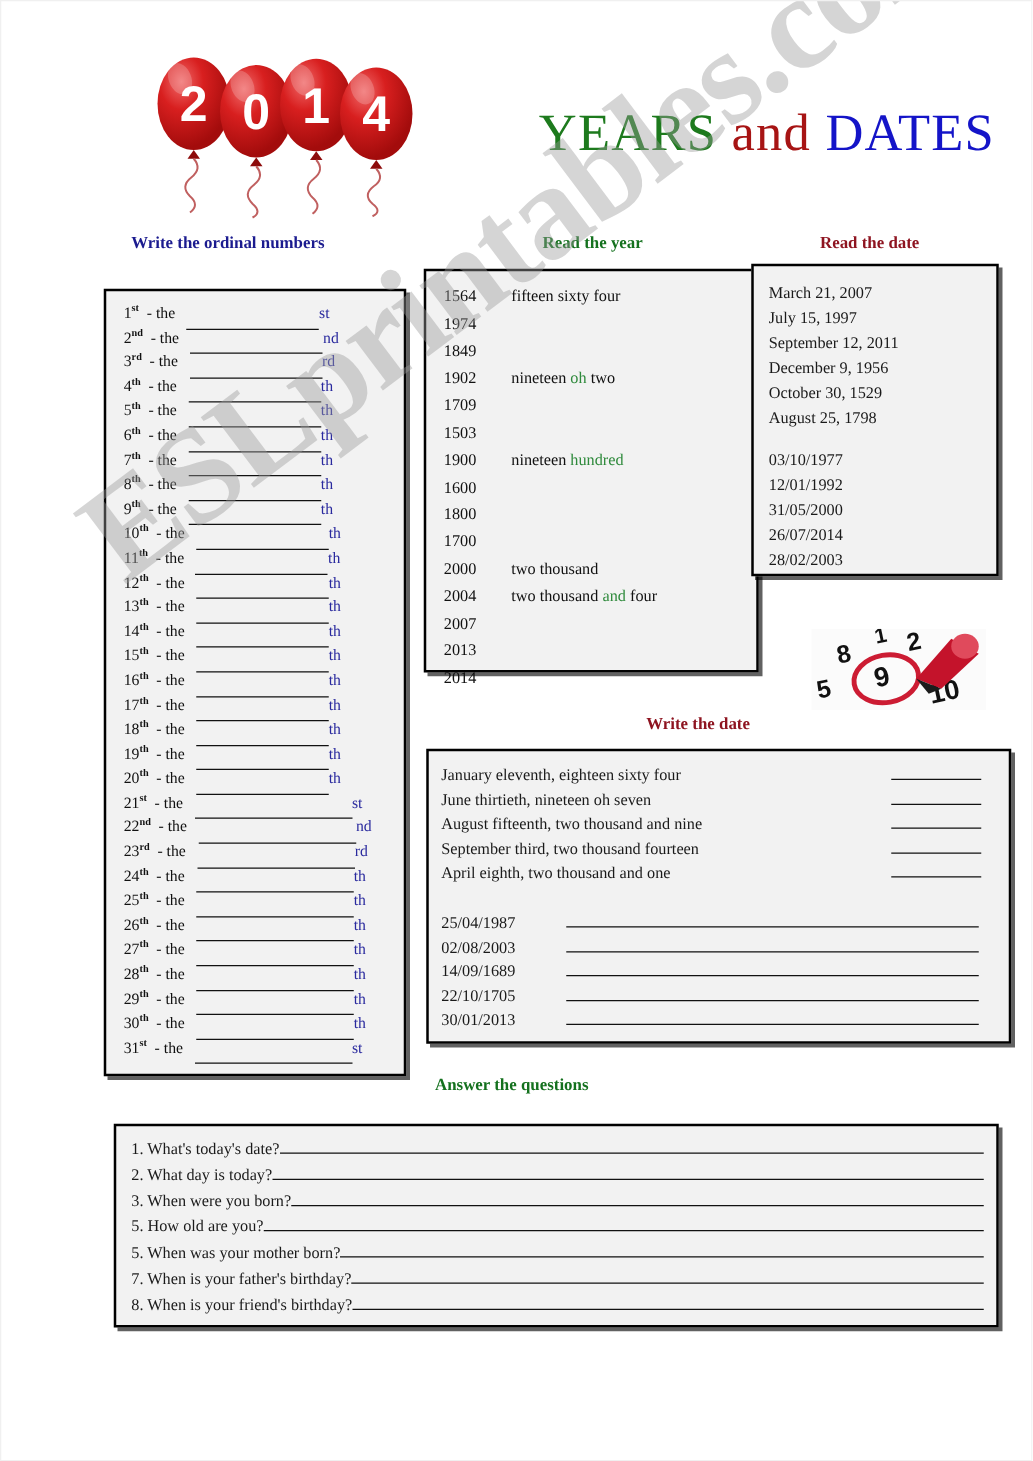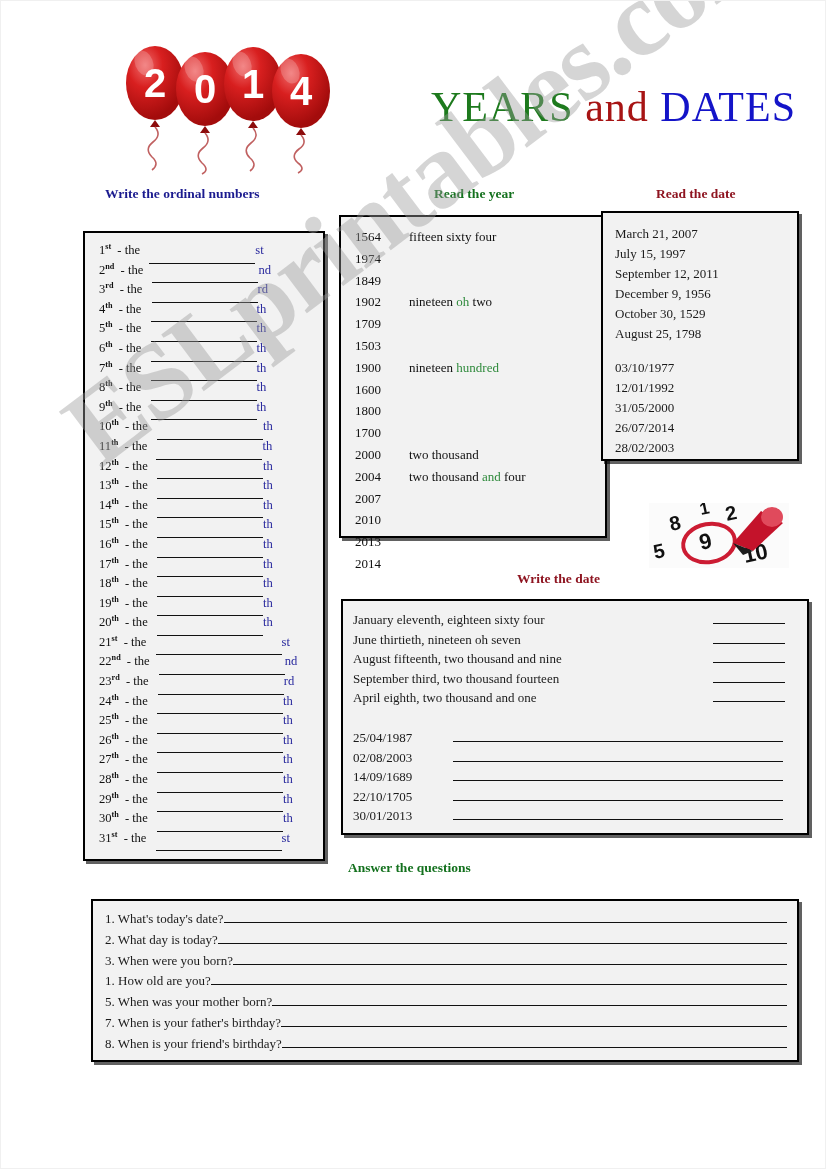--- a/index.html
+++ b/index.html
@@ -327,21 +327,20 @@
         <div class="year-row"><span class="year-num">1902</span><span class="year-word"><span>nineteen </span><span class="g">oh</span><span> two</span></span></div>
         <div class="year-row"><span class="year-num">1709</span><span class="year-word"></span></div>
         <div class="year-row"><span class="year-num">1503</span><span class="year-word"></span></div>
         <div class="year-row"><span class="year-num">1900</span><span class="year-word"><span>nineteen </span><span class="g">hundred</span></span></div>
         <div class="year-row"><span class="year-num">1600</span><span class="year-word"></span></div>
         <div class="year-row"><span class="year-num">1800</span><span class="year-word"></span></div>
         <div class="year-row"><span class="year-num">1700</span><span class="year-word"></span></div>
         <div class="year-row"><span class="year-num">2000</span><span class="year-word"><span>two thousand</span></span></div>
         <div class="year-row"><span class="year-num">2004</span><span class="year-word"><span>two thousand </span><span class="g">and</span><span> four</span></span></div>
         <div class="year-row"><span class="year-num">2007</span><span class="year-word"></span></div>
-        <div class="year-row"><span class="year-num">2010</span><span class="year-word"></span></div>
         <div class="year-row"><span class="year-num">2013</span><span class="year-word"></span></div>
         <div class="year-row"><span class="year-num">2014</span><span class="year-word"></span></div>
       </div>
   </div>
 
   <div class="box" id="box-date">
     <div class="inner" id="rdate-list">
         <div class="rdate-row">March 21, 2007</div>
         <div class="rdate-row">July 15, 1997</div>
         <div class="rdate-row">September 12, 2011</div>
@@ -427,21 +426,21 @@
         </div>
         <div class="ans-row">
           <span class="ans-q">2. What day is today?</span>
           <span class="ans-line" style="width: 569.234px;"></span>
         </div>
         <div class="ans-row">
           <span class="ans-q">3. When were you born?</span>
           <span class="ans-line" style="width: 554.078px;"></span>
         </div>
         <div class="ans-row">
-          <span class="ans-q">1. How old are you?</span>
+          <span class="ans-q">5. How old are you?</span>
           <span class="ans-line" style="width: 576.219px;"></span>
         </div>
         <div class="ans-row">
           <span class="ans-q">5. When was your mother born?</span>
           <span class="ans-line" style="width: 514.719px;"></span>
         </div>
         <div class="ans-row">
           <span class="ans-q">7. When is your father's birthday?</span>
           <span class="ans-line" style="width: 505.891px;"></span>
         </div>

